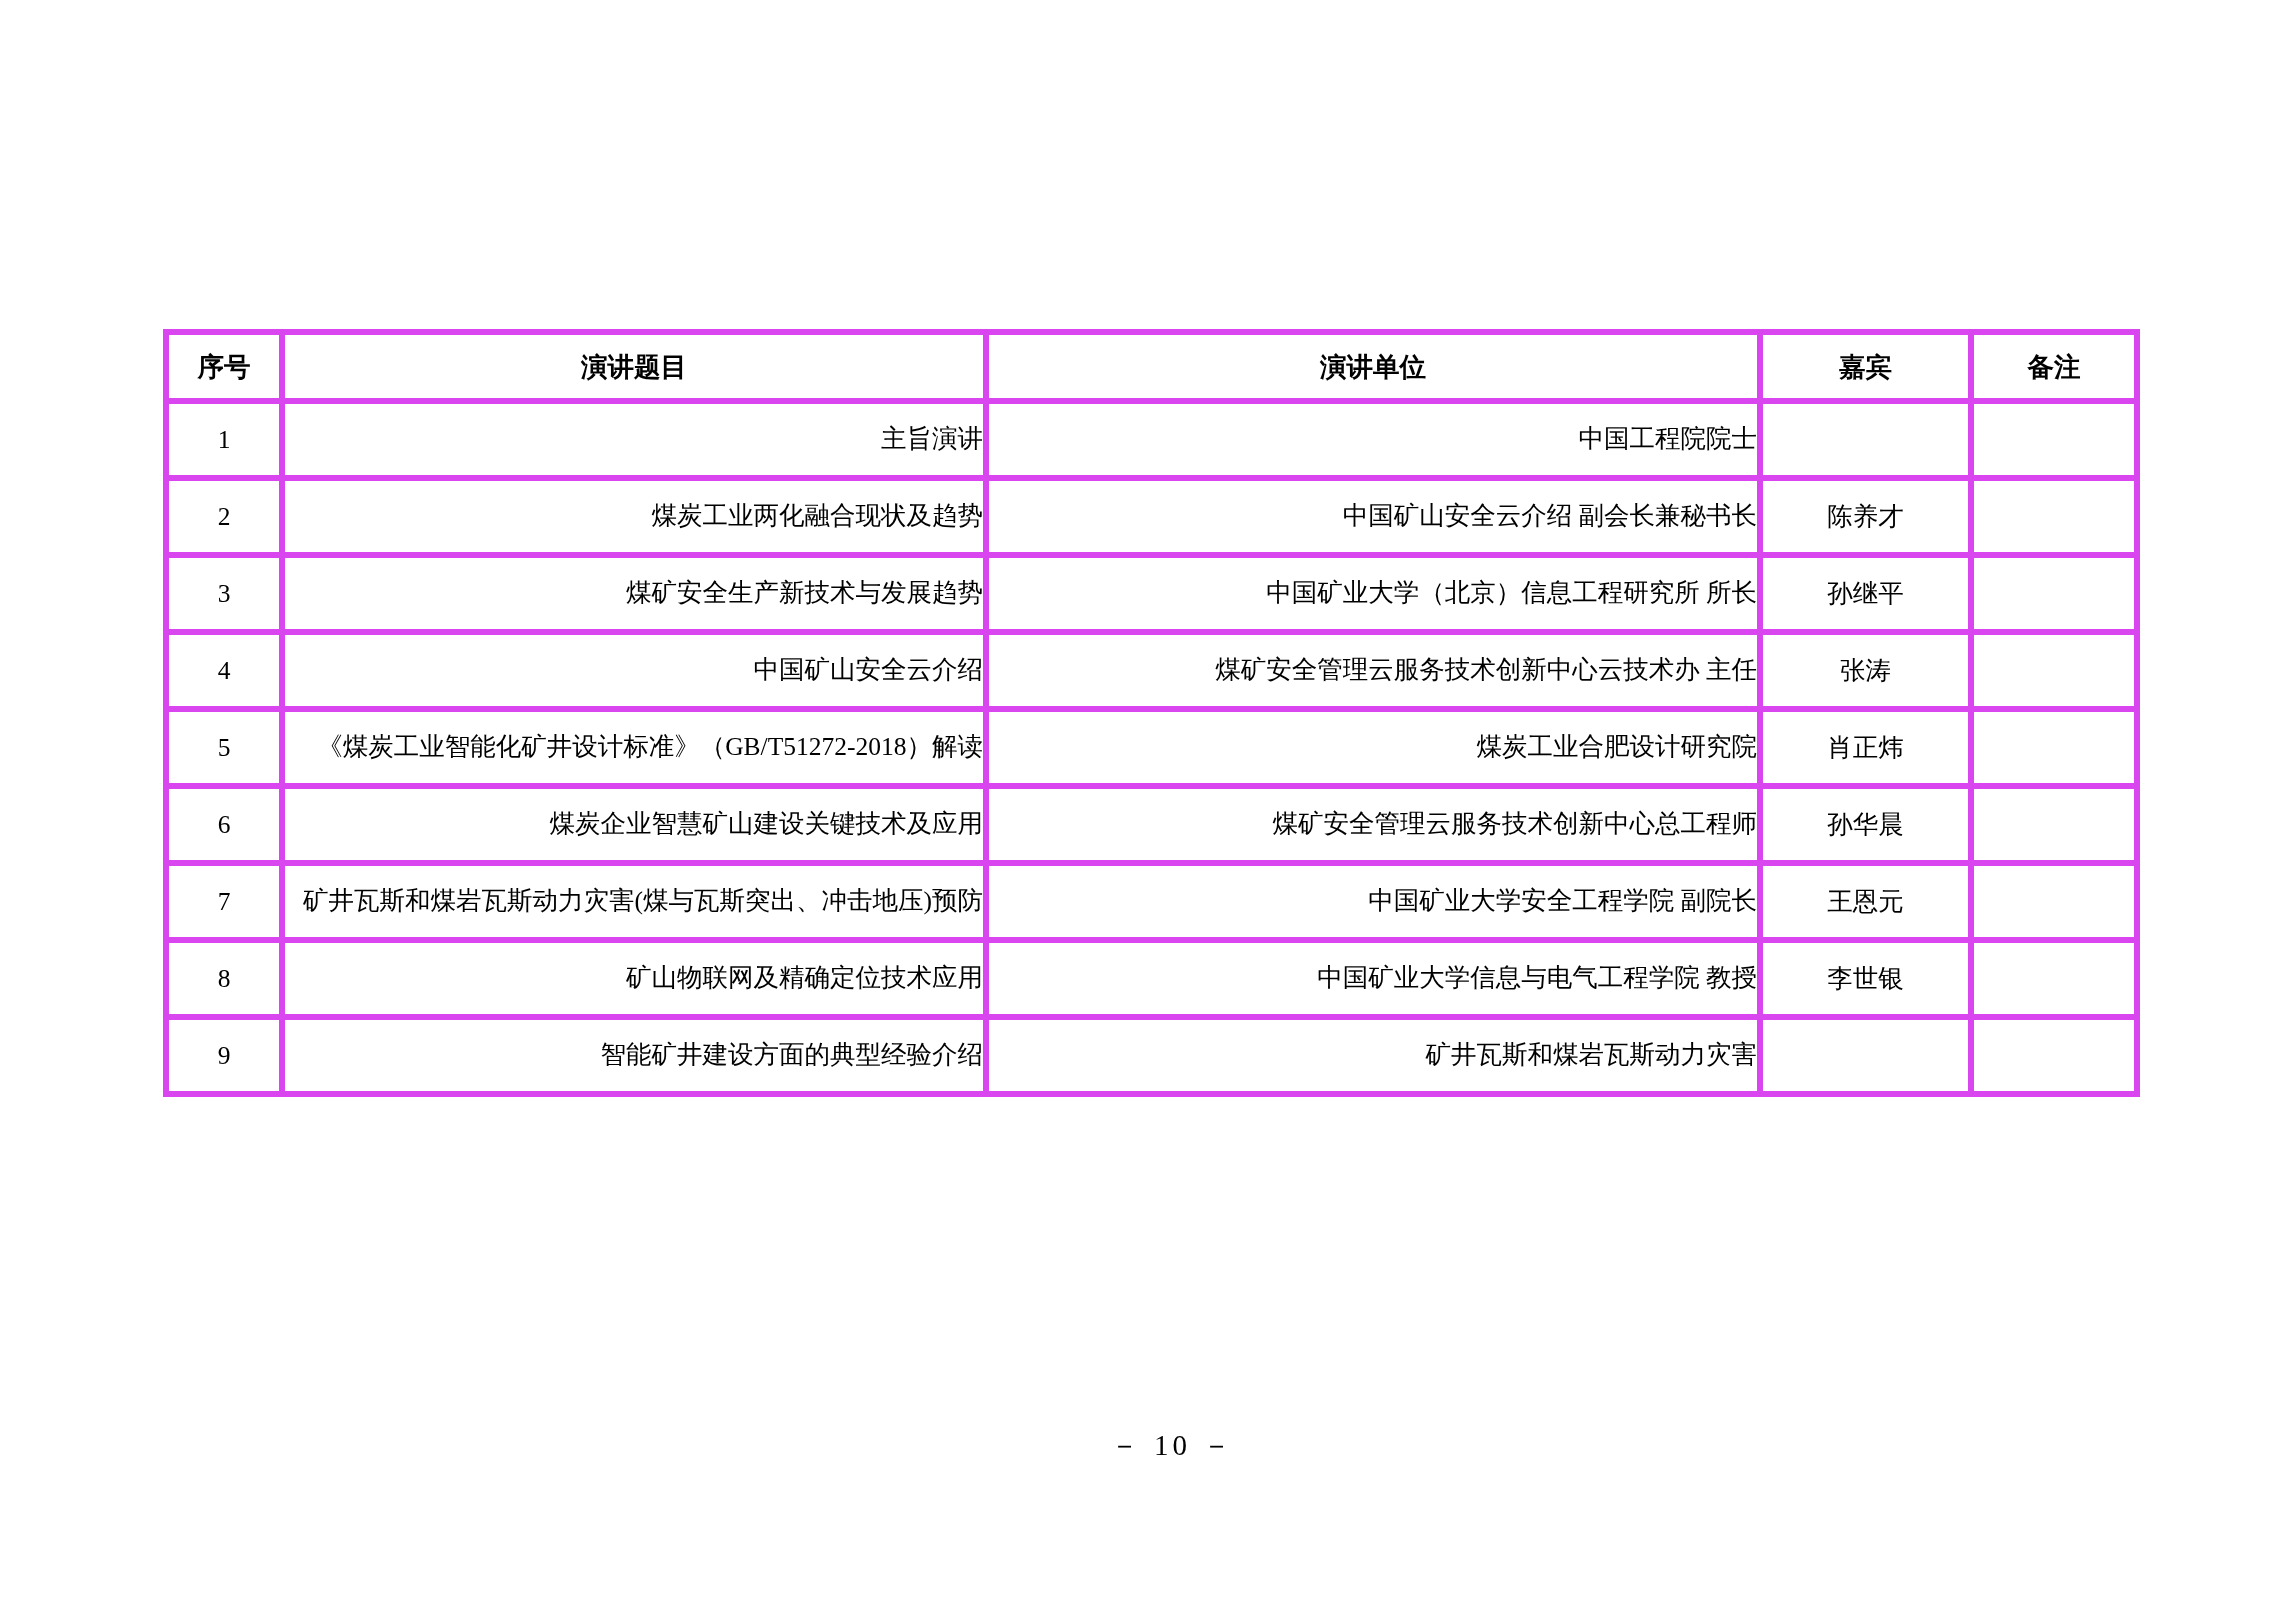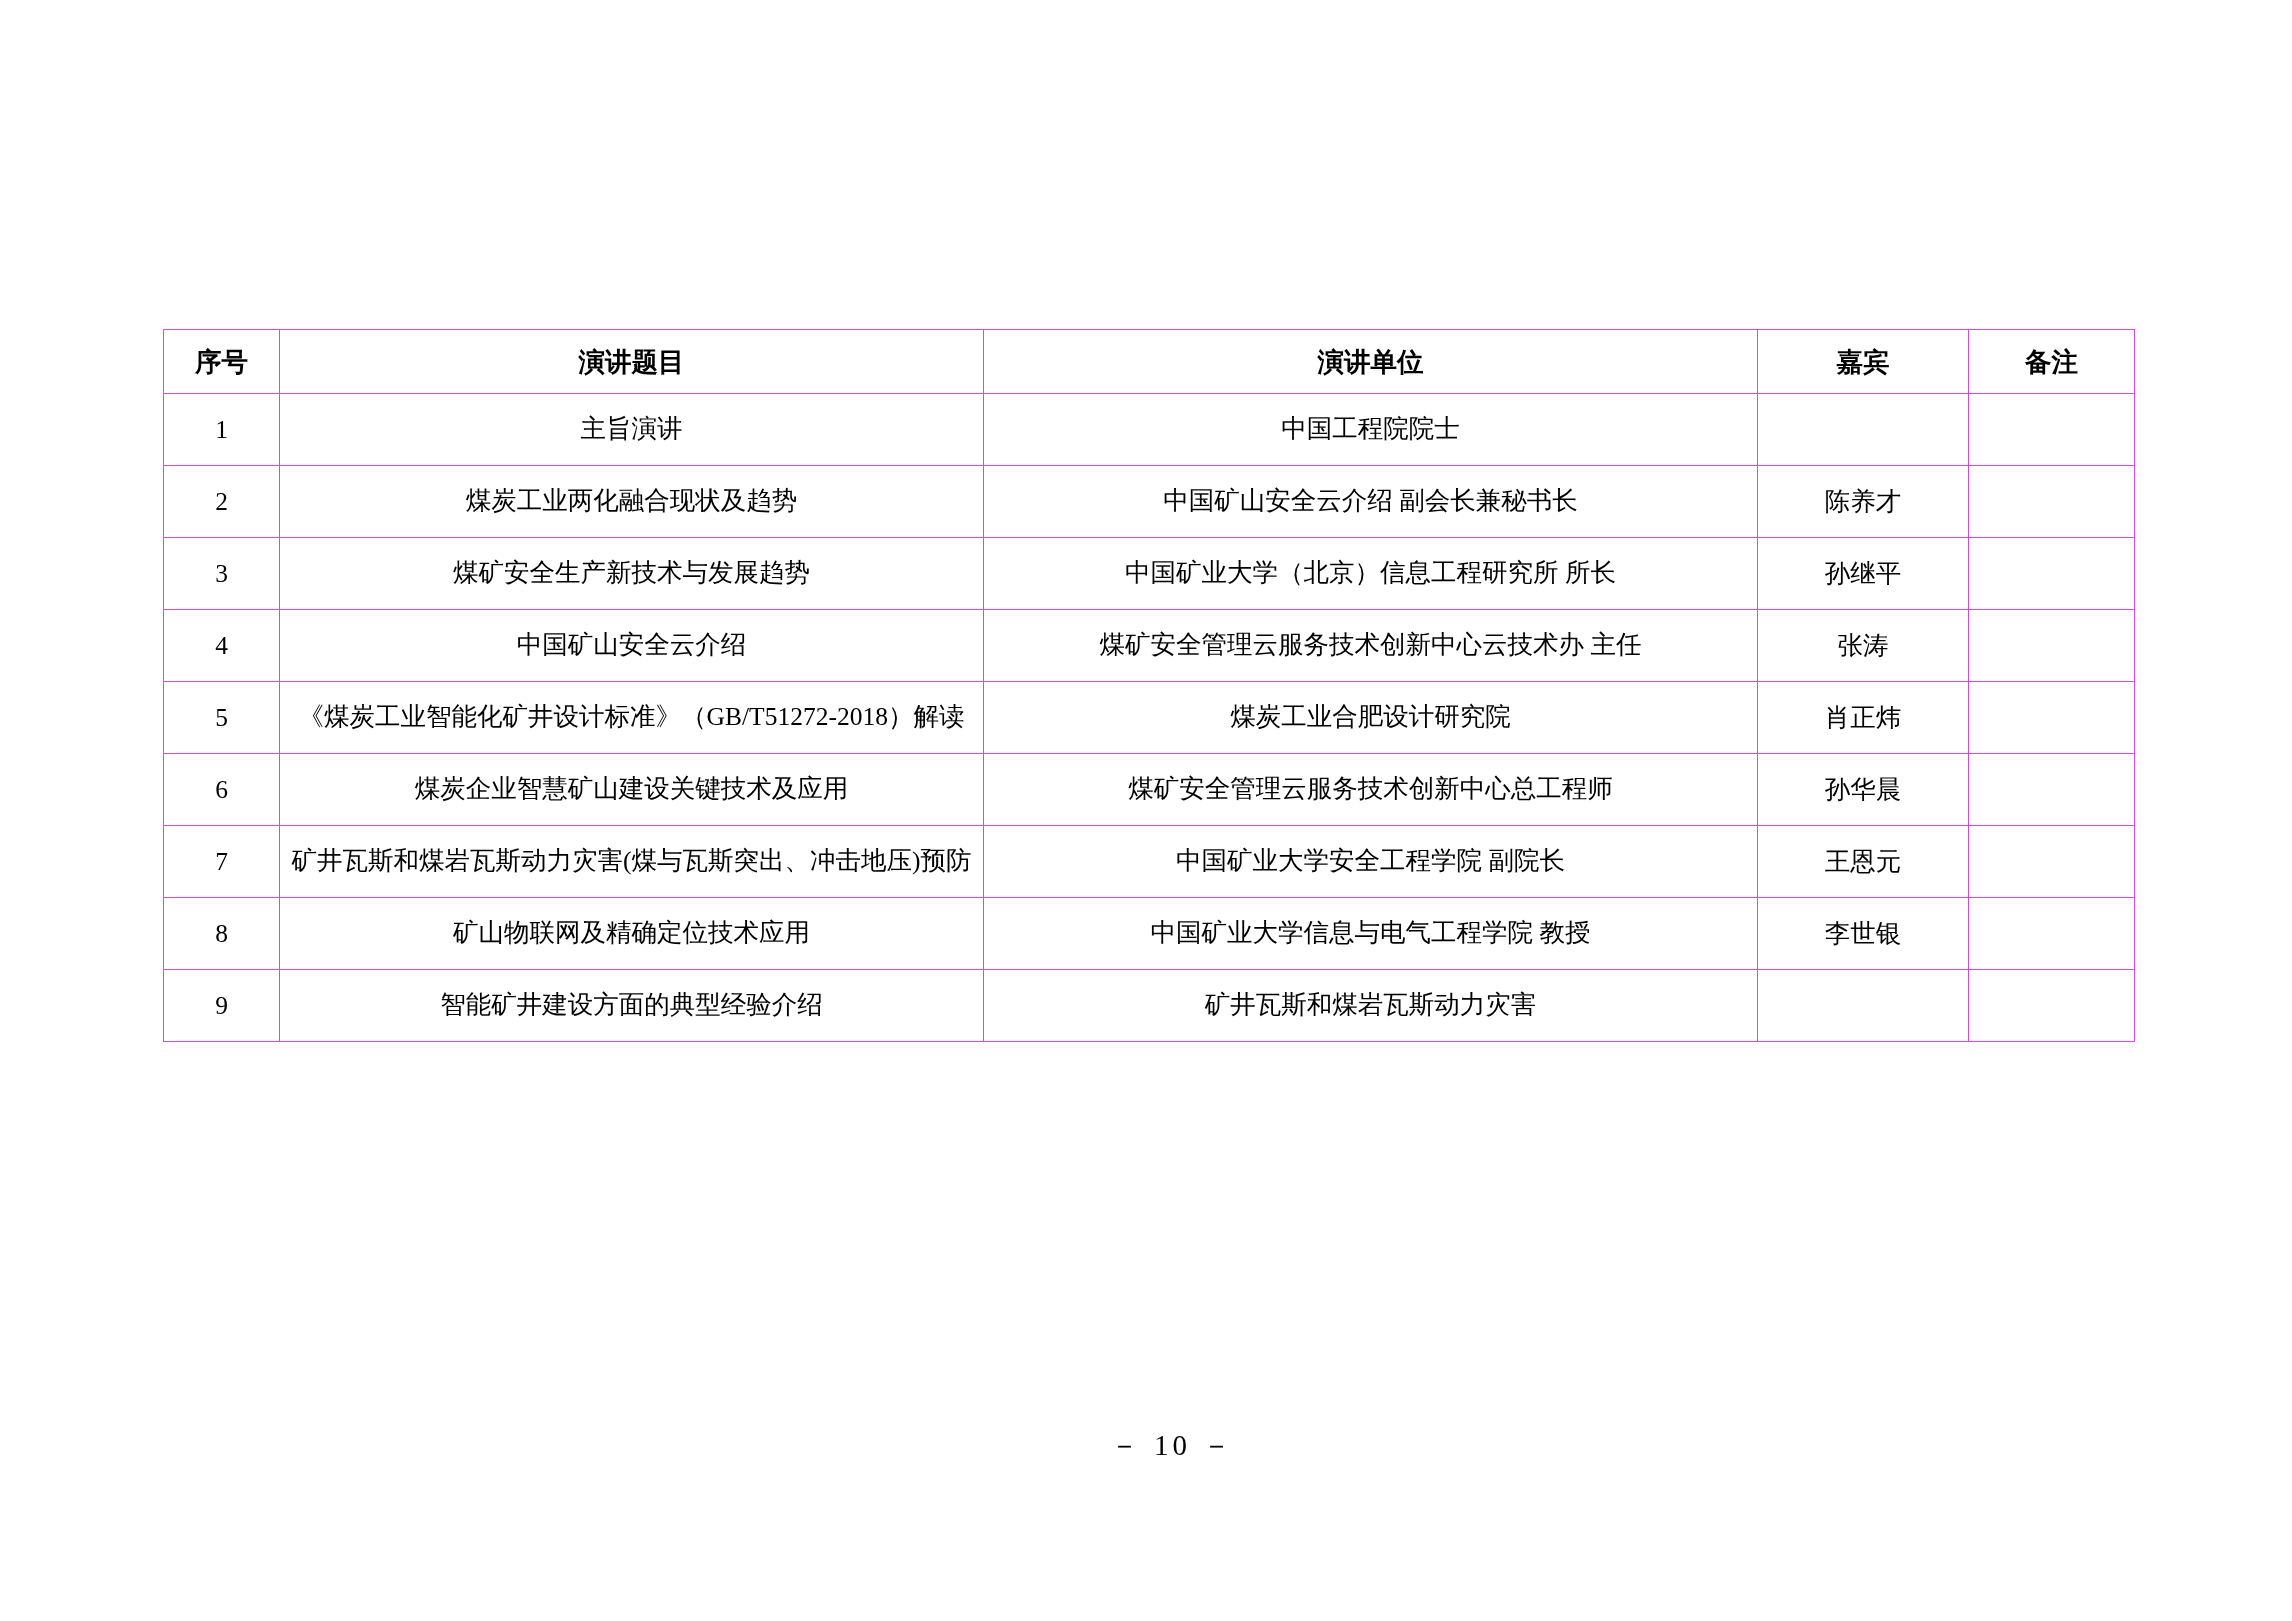--- a/index.html
+++ b/index.html
@@ -40,41 +40,41 @@
     border-collapse: collapse;
     table-layout: fixed;
   }
   table.schedule col.c-no    { width: 116px; }
   table.schedule col.c-title { width: 704px; }
   table.schedule col.c-org   { width: 774px; }
   table.schedule col.c-guest { width: 211px; }
   table.schedule col.c-note  { width: 166px; }
 
   table.schedule th, table.schedule td {
-    border: 1px solid #d946ef;
+    border: 6px solid #d946ef;
     font-size: 25.5px;
     font-family: "Liberation Serif", "DejaVu Serif", serif;
     padding: 0;
     vertical-align: middle;
   }
   table.schedule thead th {
     height: 63px;
     text-align: center;
     font-weight: bold;
     font-size: 26.5px;
   }
   table.schedule tbody td {
     height: 71px;
   }
   td.col-no {
     text-align: center;
     font-size: 24.5px;
   }
   td.col-title, td.col-org {
-    text-align: center;
+    text-align: right;
     padding: 5.9px 13.7px 5.9px 17.6px;
     line-height: 1.45;
   }
   td.col-guest, td.col-note {
     text-align: center;
   }
   tr.tall td { height: 108px; }
   .page-number {
     position: absolute;
     top: 1426px;

